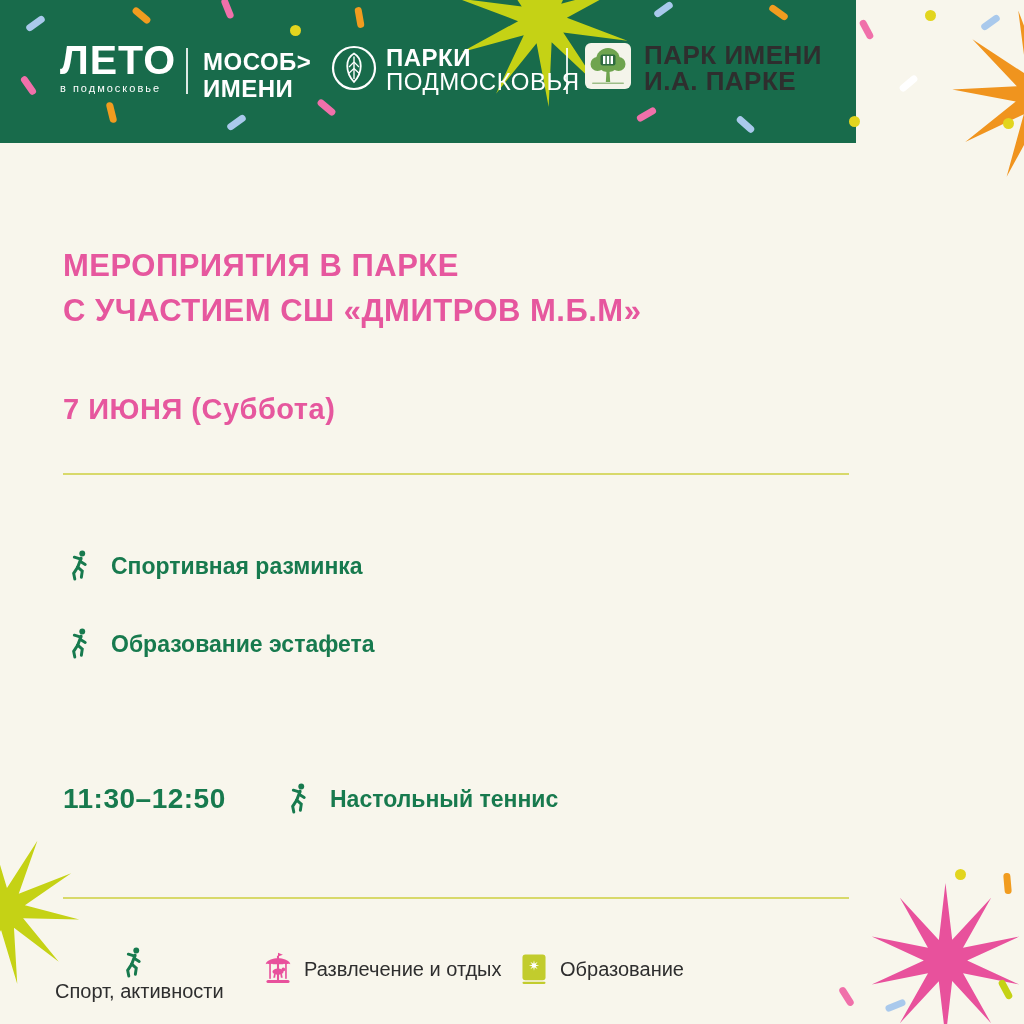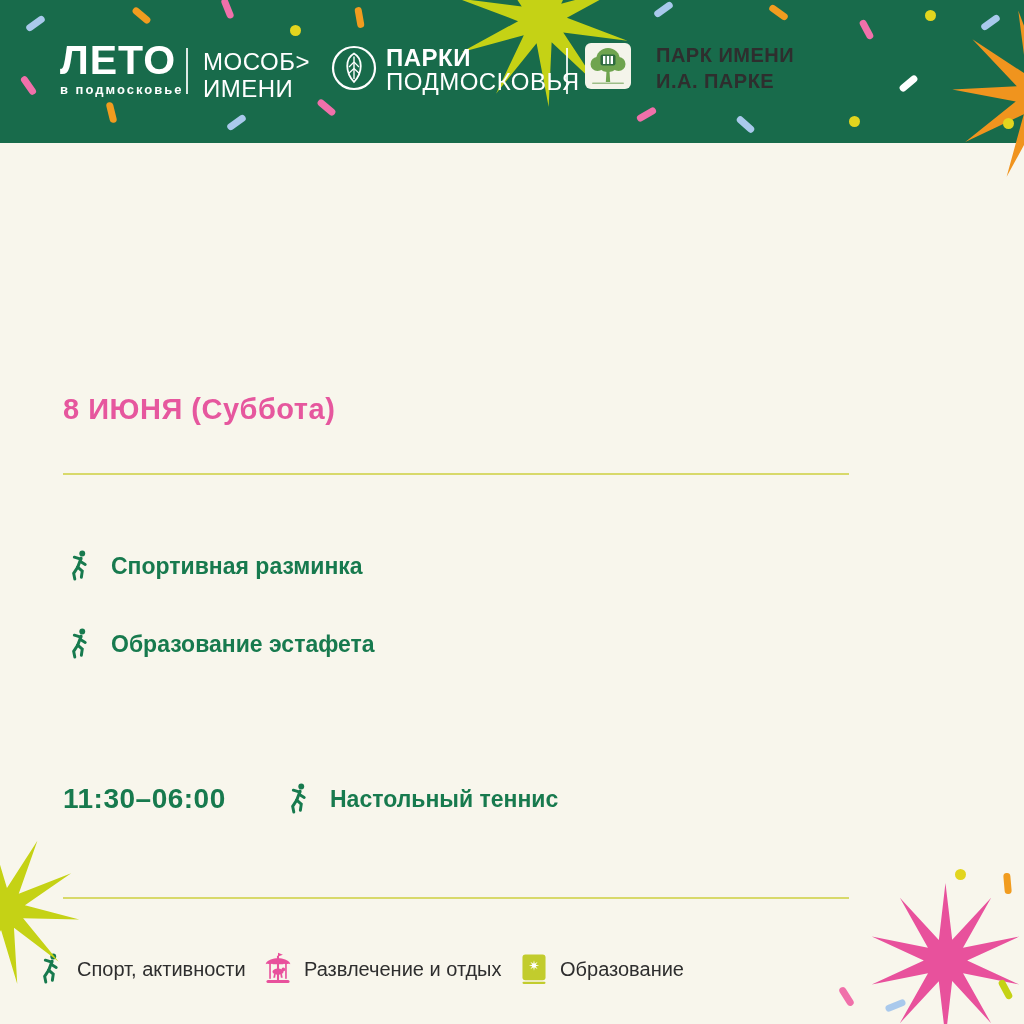--- a/index.html
+++ b/index.html
@@ -1,30 +1,30 @@
 <!DOCTYPE html>
 <html style="--green-header: #186b4b; --green-text: #177a4e; --cream: #f8f6ec; --pink: #e6579e; --star-pink: #e8519c; --star-orange: #f0941e; --lime: #c5d215; --book-lime: #c2cc2d; --divider: #d8d96a; --confetti-pink: #f070aa; --confetti-orange: #f19c1f; --confetti-blue: #a9c9ec; --confetti-yellow: #e2d51e; --dark-text: #2e2e2e;"><head>
 <meta charset="utf-8">
 <style>
   html,body{margin:0;padding:0;}
   body{font-family:"Liberation Sans","DejaVu Sans",sans-serif;}
   .poster{position:relative;width:1024px;height:1024px;background:var(--cream,#f8f6ec);overflow:hidden;}
 
   
-  .header{position:absolute;left:0;top:0;width:1024px;height:143px;background:var(--green-header,#186b4b);}
+  .header{position:absolute;left:0;top:0;width:856px;height:143px;background:var(--green-header,#186b4b);}
   .logo-leto{position:absolute;left:60px;top:40px;color:#fff;}
   .logo-leto .big{font-size:41px;font-weight:800;letter-spacing:1px;line-height:40px;}
-  .logo-leto .sub{font-size:13px;font-weight:700;letter-spacing:2px;margin-top:2px;}
+  .logo-leto .sub{font-size:11px;font-weight:400;letter-spacing:2px;margin-top:2px;}
   .vdiv{position:absolute;top:48px;width:2px;height:46px;background:rgba(255,255,255,.85);}
-  .logo-mosob{position:absolute;left:203px;top:48px;color:#fff;font-size:24px;font-weight:400;line-height:27px;letter-spacing:.5px;}
+  .logo-mosob{position:absolute;left:203px;top:48px;color:#fff;font-size:24px;font-weight:700;line-height:27px;letter-spacing:.5px;}
   .logo-parki{position:absolute;left:330px;top:44px;display:flex;align-items:center;color:#fff;}
   .logo-parki .txt{margin-left:8px;font-size:24px;line-height:24px;letter-spacing:.5px;}
   .logo-parki .txt .b{font-weight:700;}
   .logo-lyamina{position:absolute;left:584px;top:42px;display:flex;align-items:center;}
-  .logo-lyamina .txt{margin-left:24px;font-size:20px;line-height:26px;font-weight:800;color:var(--dark-text,#2e2e2e);letter-spacing:.5px;}
+  .logo-lyamina .txt{margin-left:12px;font-size:26px;line-height:26px;font-weight:800;color:var(--dark-text,#2e2e2e);letter-spacing:.5px;}
 
   
   .dash{position:absolute;width:21px;height:7px;border-radius:4px;}
   .dot{position:absolute;width:11px;height:11px;border-radius:50%;}
   .c-pink{background:var(--confetti-pink,#f070aa);}
   .c-orange{background:var(--confetti-orange,#f19c1f);}
   .c-blue{background:var(--confetti-blue,#a9c9ec);}
   .c-yellow{background:var(--confetti-yellow,#e2d51e);}
   .c-white{background:#ffffff;}
   .c-lime{background:var(--lime,#c5d215);}
@@ -139,22 +139,26 @@
           <rect x="8" y="40.5" width="32" height="1.6" rx="0.8" fill="#9dbd87"></rect>
         </svg>
       </span>
       <span class="txt">
         <div>ПАРК ИМЕНИ</div>
         <div>И.А. ПАРКЕ</div>
       </span>
     </div>
   </div>
 
-
-  <div class="date">8 ИЮНЯ (Суббота)</div>
+  <div class="title">
+    <div>МЕРОПРИЯТИЯ В ПАРКЕ</div>
+    <div>С УЧАСТИЕМ СШ «ДМИТРОВ М.Б.М»</div>
+  </div>
+
+  <div class="date">7 ИЮНЯ (Суббота)</div>
 
   <div class="hr hr1"></div>
 
   <div class="row" style="top:544px;">
     <span class="ricon">
       <svg viewBox="0 0 26 30" fill="none" stroke="currentColor" stroke-width="2.6" stroke-linecap="round">
         <circle cx="15" cy="4" r="2.6" fill="currentColor" stroke="none"></circle>
         <path d="M14,8 L11,16"></path>
           <path d="M13.8,9 L8,7.2"></path>
           <path d="M13.4,11 L17.6,13.6"></path>
@@ -174,37 +178,37 @@
           <path d="M13.4,11 L17.6,13.6"></path>
         <path d="M11,16 L15,19.5 L14.2,25"></path>
           <path d="M11,16 L7.4,21.5 L8.4,26.5"></path>
       </svg>
     </span>
     <span class="activity">Образование эстафета</span>
   </div>
 
 
   <div class="row" style="top:777px;">
-    <span class="time">11:30–06:00</span>
+    <span class="time">11:30–12:50</span>
     <span class="ricon">
       <svg viewBox="0 0 26 30" fill="none" stroke="currentColor" stroke-width="2.6" stroke-linecap="round">
         <circle cx="15" cy="4" r="2.6" fill="currentColor" stroke="none"></circle>
         <path d="M14,8 L11,16"></path>
           <path d="M13.8,9 L8,7.2"></path>
           <path d="M13.4,11 L17.6,13.6"></path>
         <path d="M11,16 L15,19.5 L14.2,25"></path>
           <path d="M11,16 L7.4,21.5 L8.4,26.5"></path>
       </svg>
     </span>
     <span class="activity">Настольный теннис</span>
   </div>
 
   <div class="hr hr2"></div>
 
-  <div class="legend-item" style="left:36px;">
+  <div class="legend-item" style="left:44px;flex-direction:column;">
     <span class="licon li-green">
       <svg viewBox="0 0 26 30" fill="none" stroke="currentColor" stroke-width="2.6" stroke-linecap="round">
         <circle cx="15" cy="4" r="2.6" fill="currentColor" stroke="none"></circle>
         <path d="M14,8 L11,16"></path>
           <path d="M13.8,9 L8,7.2"></path>
           <path d="M13.4,11 L17.6,13.6"></path>
         <path d="M11,16 L15,19.5 L14.2,25"></path>
           <path d="M11,16 L7.4,21.5 L8.4,26.5"></path>
       </svg>
     </span>

